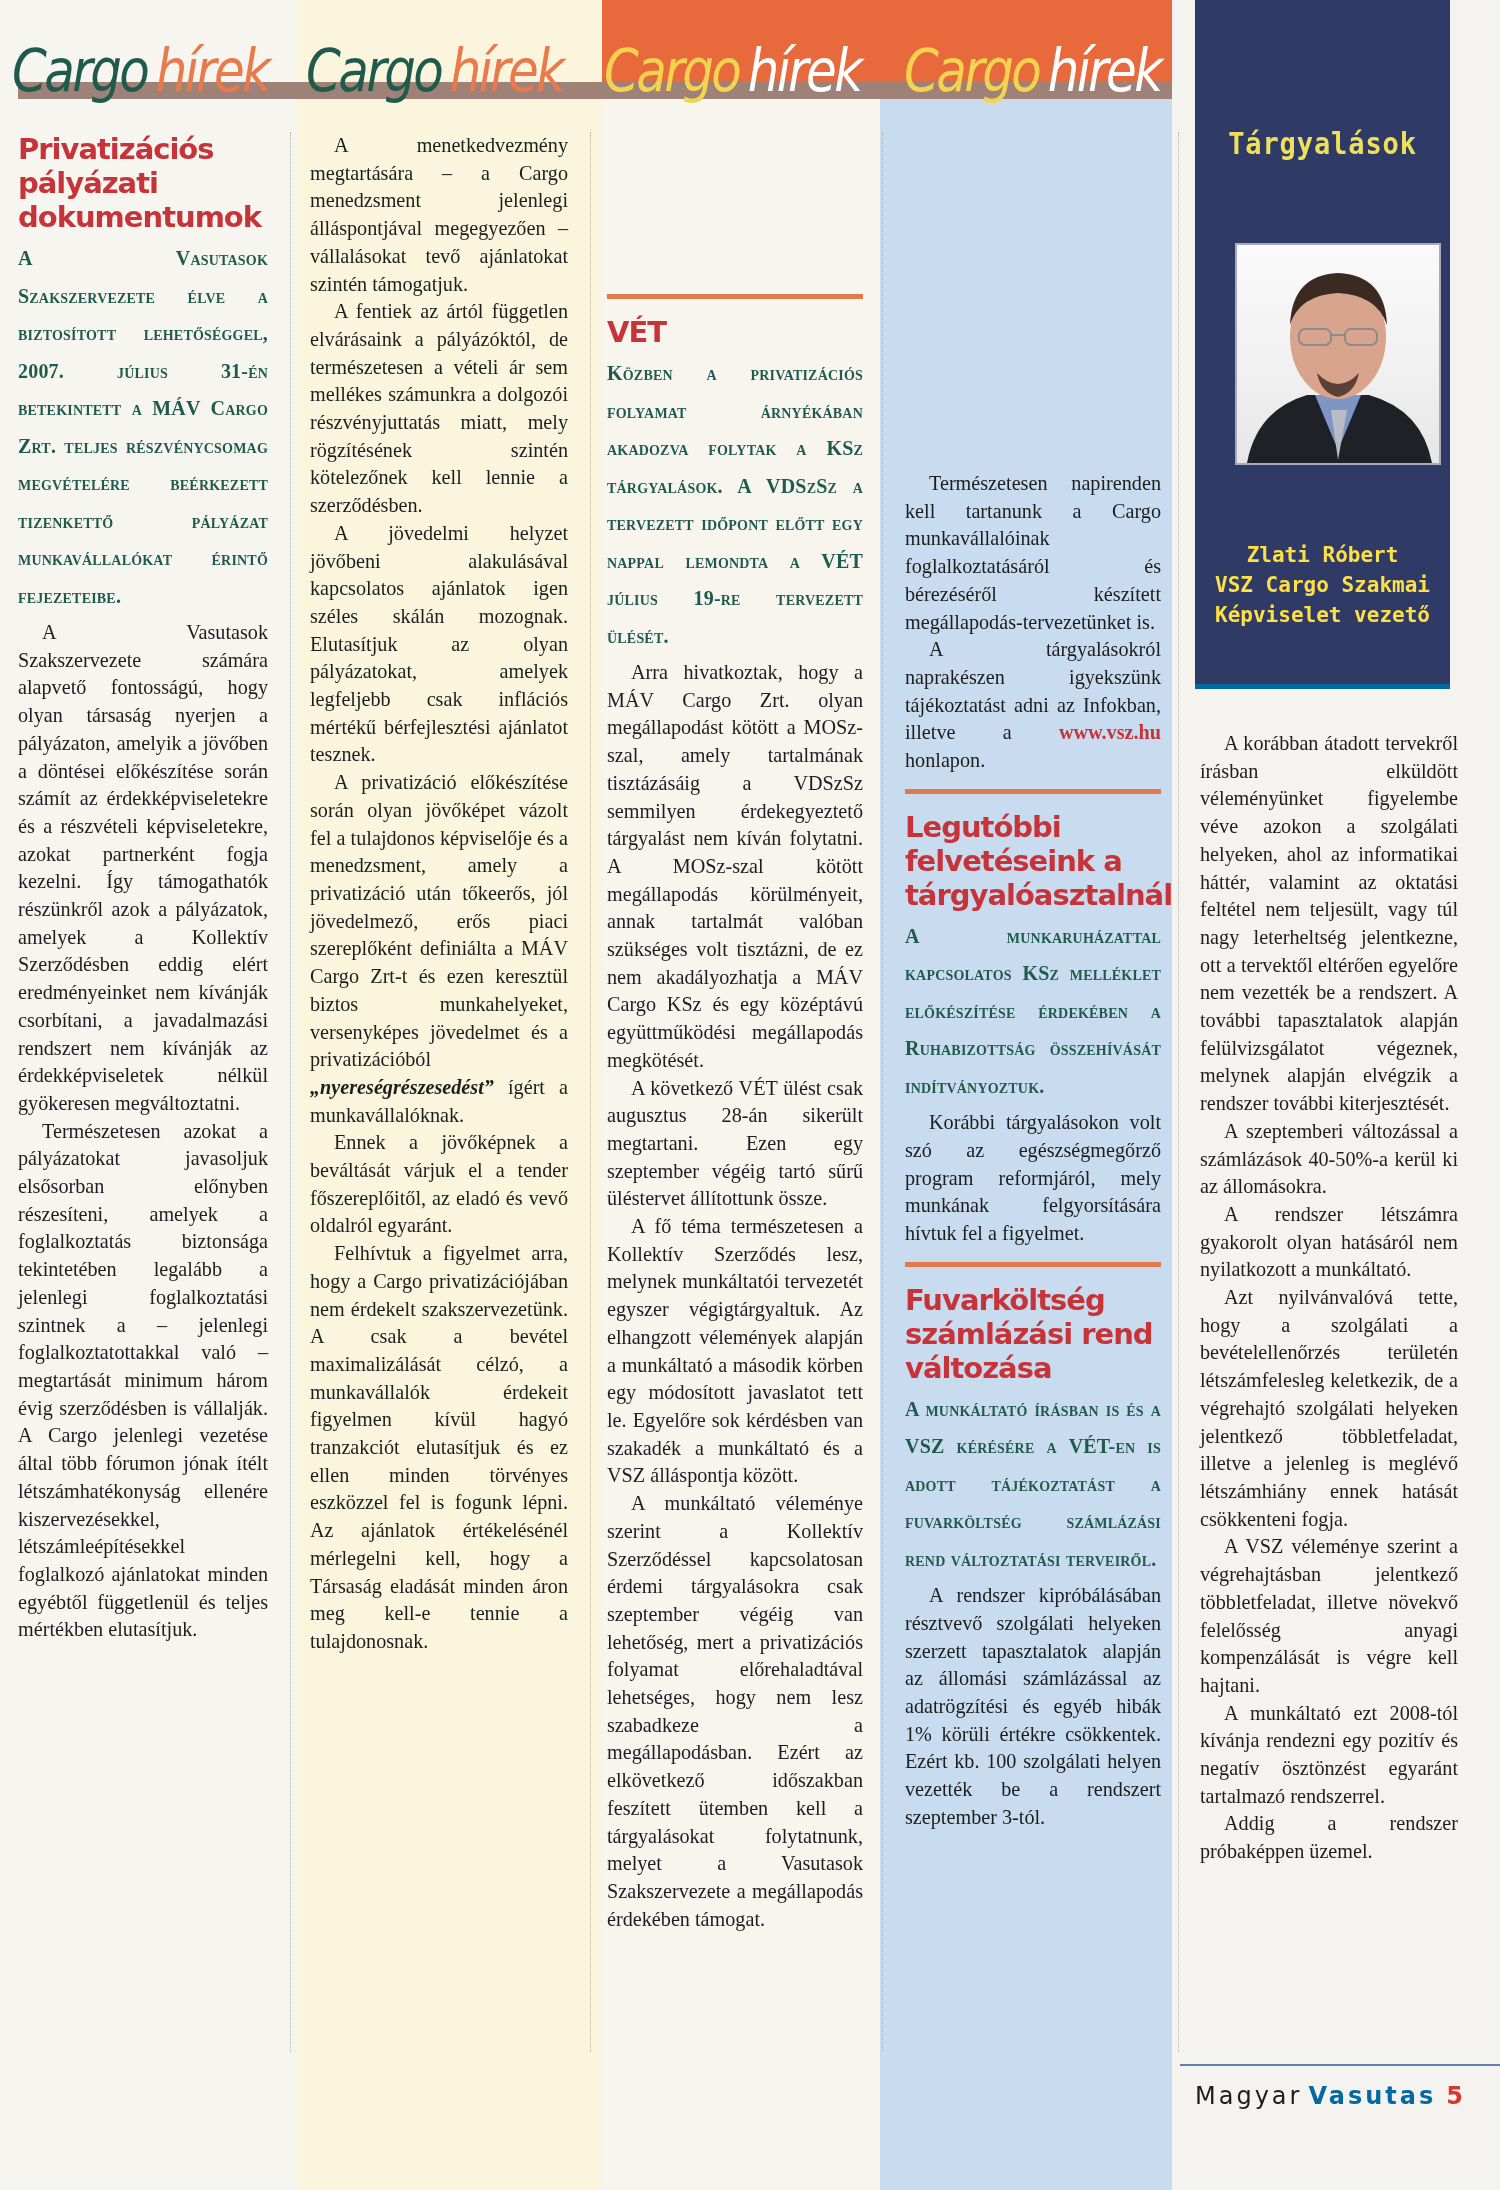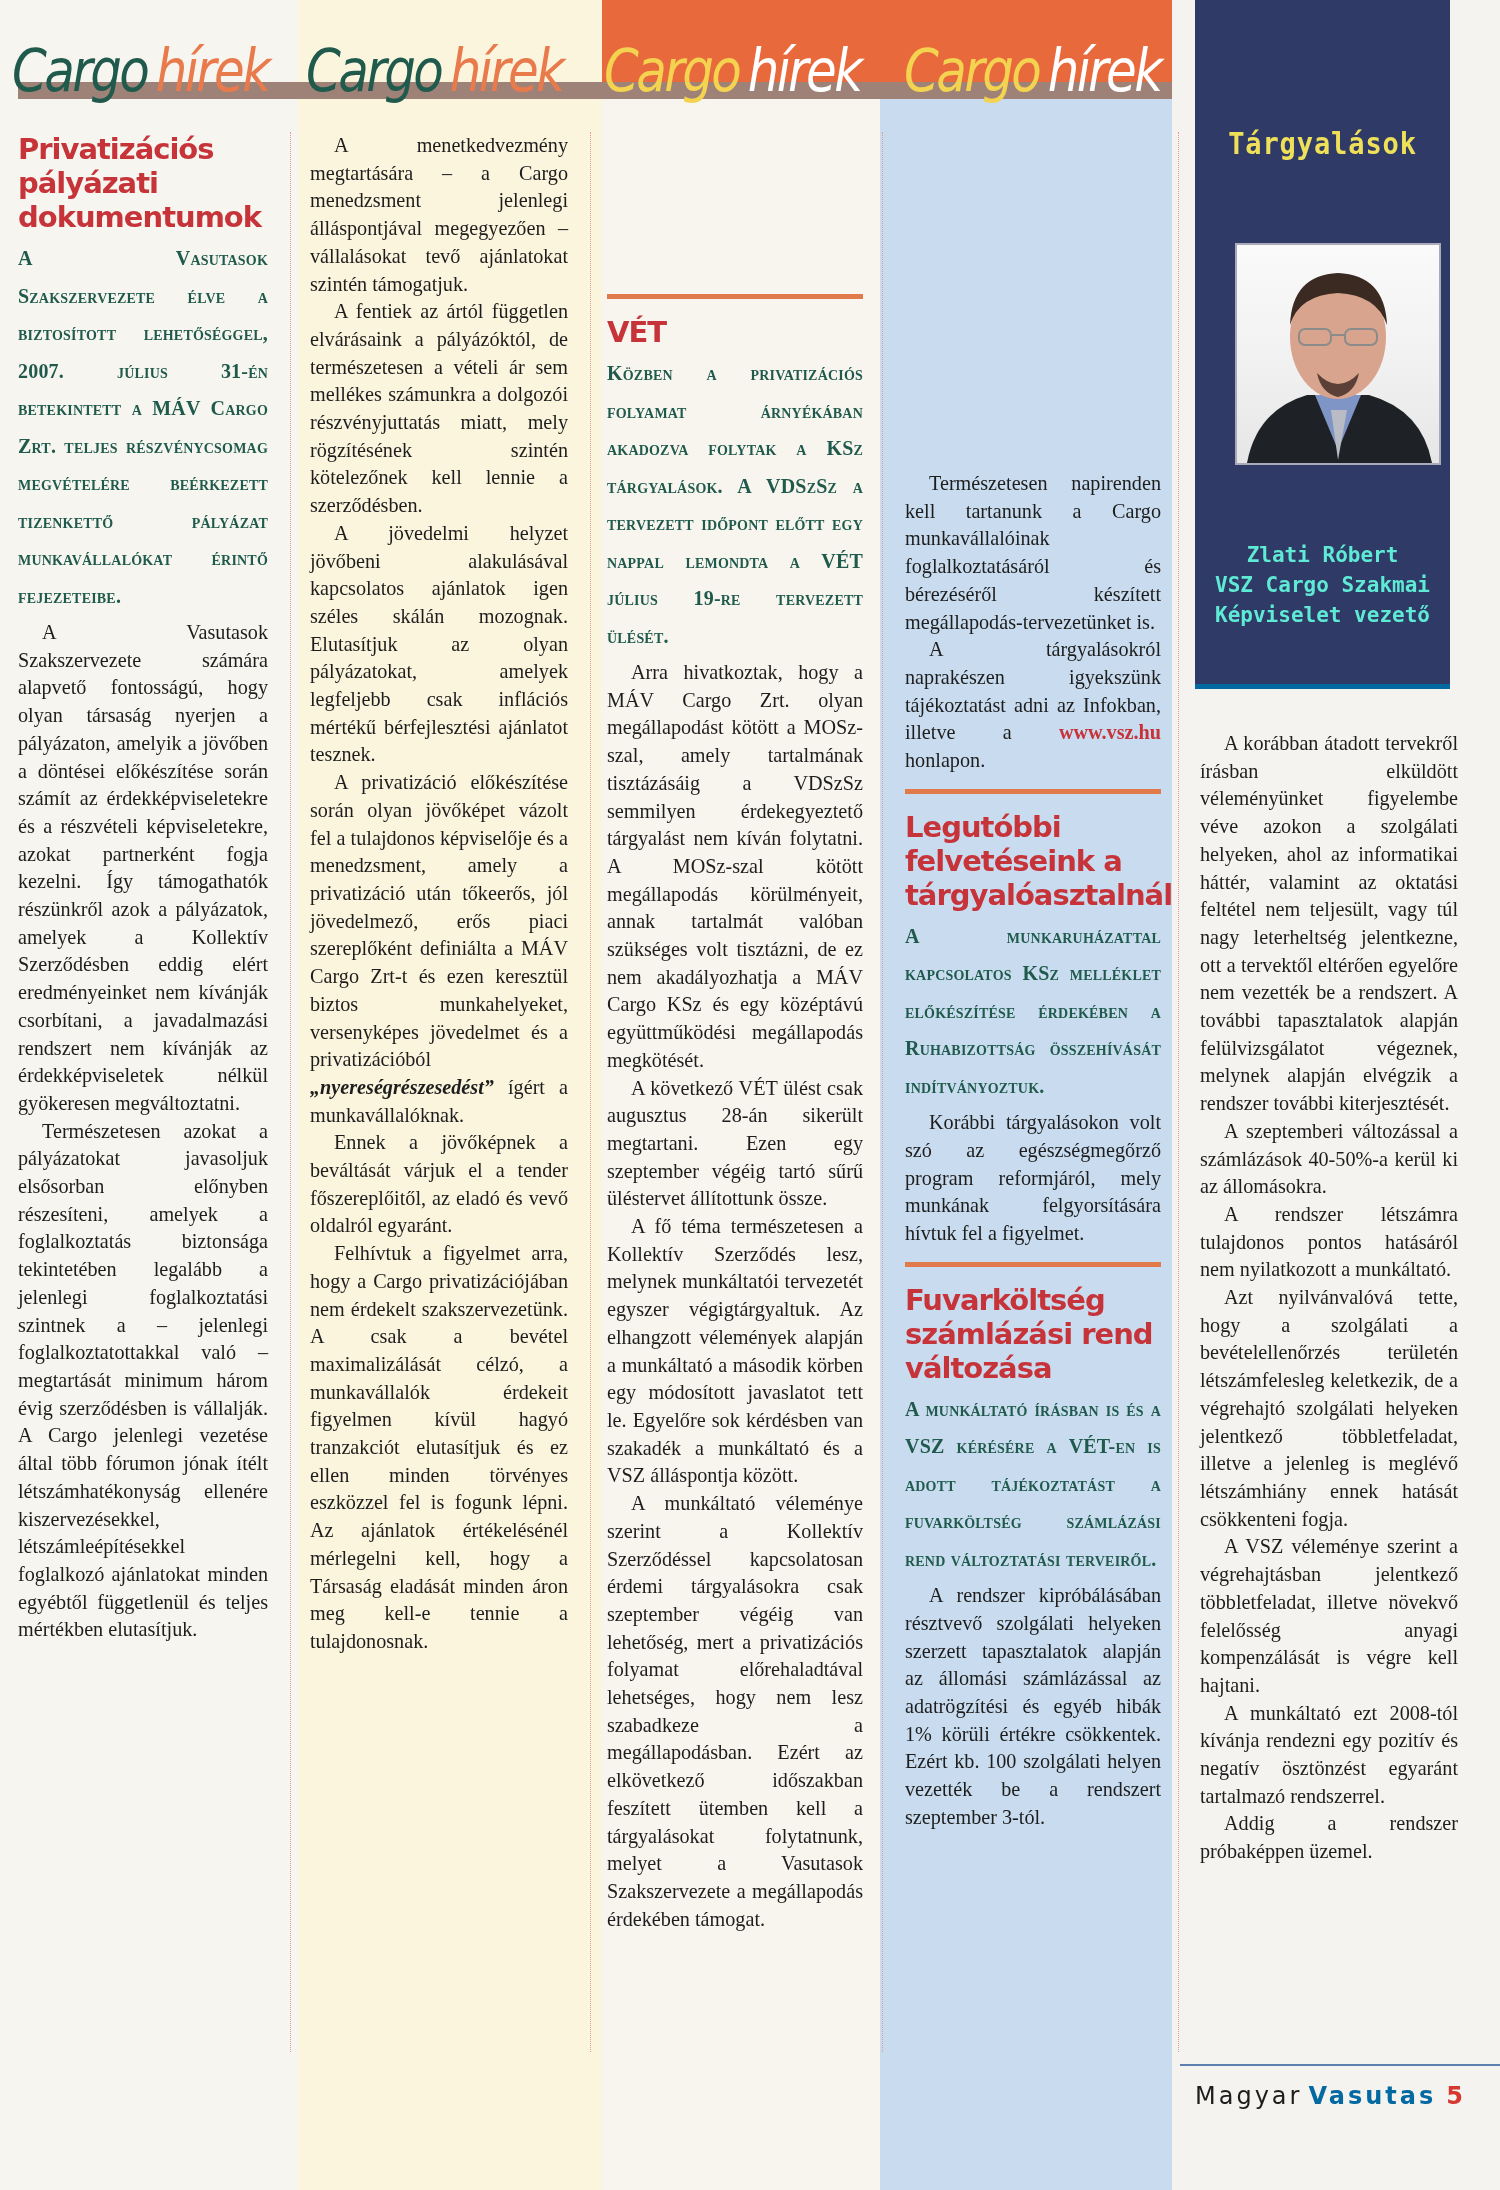--- a/index.html
+++ b/index.html
@@ -32,21 +32,21 @@
   
   .side-panel { position: absolute; left: 1195px; top: 0; width: 255px; height: 684px; background: #2f3a66;
                 border-bottom: 5px solid #0369a1; }
   .side-title { position: absolute; left: 0; width: 100%; top: 126px; text-align: center;
                 font-family: "DejaVu Sans Mono", monospace; font-weight: bold; font-size: 30px;
                 color: #efe05a; letter-spacing: 1px; transform: scaleX(0.9); }
   .portrait { position: absolute; left: 40px; top: 243px; width: 202px; height: 218px;
               border: 2px solid #a9abb8; background: linear-gradient(180deg,#fafafa 0%,#f0f0f0 60%,#e6e6e6 100%); overflow: hidden; }
   .caption { position: absolute; left: 0; width: 100%; top: 540px; text-align: center;
              font-family: "DejaVu Sans Mono", monospace; font-weight: bold; font-size: 21px;
-             line-height: 30px; color: #5eead4; }
+             line-height: 30px; color: #fde047; }
 
   
   .col { position: absolute; font-size: 20.2px; line-height: 27.7px; text-align: justify; hyphens: manual; }
   .col p { margin: 0; text-indent: 24px; }
   .c1 { left: 18px; top: 132px; width: 250px; }
   .c2 { left: 310px; top: 132px; width: 258px; }
   .c3 { left: 607px; top: 132px; width: 256px; }
   .c4 { left: 905px; top: 132px; width: 256px; }
   .c5 { left: 1200px; top: 730px; width: 258px; }
 
@@ -151,21 +151,21 @@
   <p>Korábbi tárgyalásokon volt szó az egészségmegőrző program reformjáról, mely munkának felgyorsítására hívtuk fel a figyelmet.</p>
   <div class="rule"></div>
   <h2 class="sec-title">Fuvarköltség számlázási rend változása</h2>
   <div class="lead">A munkáltató írásban is és a VSZ kérésére a VÉT-en is adott tájékoztatást a fuvarköltség számlázási rend változtatási terveiről.</div>
   <p>A rendszer kipróbálásában résztvevő szolgálati helyeken szerzett tapasztalatok alapján az állomási számlázással az adatrögzítési és egyéb hibák 1% körüli értékre csökkentek. Ezért kb. 100 szolgálati helyen vezették be a rendszert szeptember 3-tól.</p>
 </div>
 
 <div class="col c5">
   <p>A korábban átadott tervekről írásban elküldött véleményünket figyelembe véve azokon a szolgálati helyeken, ahol az informatikai háttér, valamint az oktatási feltétel nem teljesült, vagy túl nagy leterheltség jelentkezne, ott a tervektől eltérően egyelőre nem vezették be a rendszert. A további tapasztalatok alapján felülvizsgálatot végeznek, melynek alapján elvégzik a rendszer további kiterjesztését.</p>
   <p>A szeptemberi változással a számlázások 40-50%-a kerül ki az állomásokra.</p>
-  <p>A rendszer létszámra tulajdonos pontos hatásáról nem nyilatkozott a munkáltató.</p>
+  <p>A rendszer létszámra gyakorolt olyan hatásáról nem nyilatkozott a munkáltató.</p>
   <p>Azt nyilvánvalóvá tette, hogy a szolgálati a bevételellenőrzés területén létszámfelesleg keletkezik, de a végrehajtó szolgálati helyeken jelentkező többletfeladat, illetve a jelenleg is meglévő létszámhiány ennek hatását csökkenteni fogja.</p>
   <p>A VSZ véleménye szerint a végrehajtásban jelentkező többletfeladat, illetve növekvő felelősség anyagi kompenzálását is végre kell hajtani.</p>
   <p>A munkáltató ezt 2008-tól kívánja rendezni egy pozitív és negatív ösztönzést egyaránt tartalmazó rendszerrel.</p>
   <p>Addig a rendszer próbaképpen üzemel.</p>
 </div>
 
 <div class="footer-rule"></div>
 <div class="footer">
   <span>Magyar</span><span class="vasutas">Vasutas</span><span class="pagenum">5</span>
 </div>

